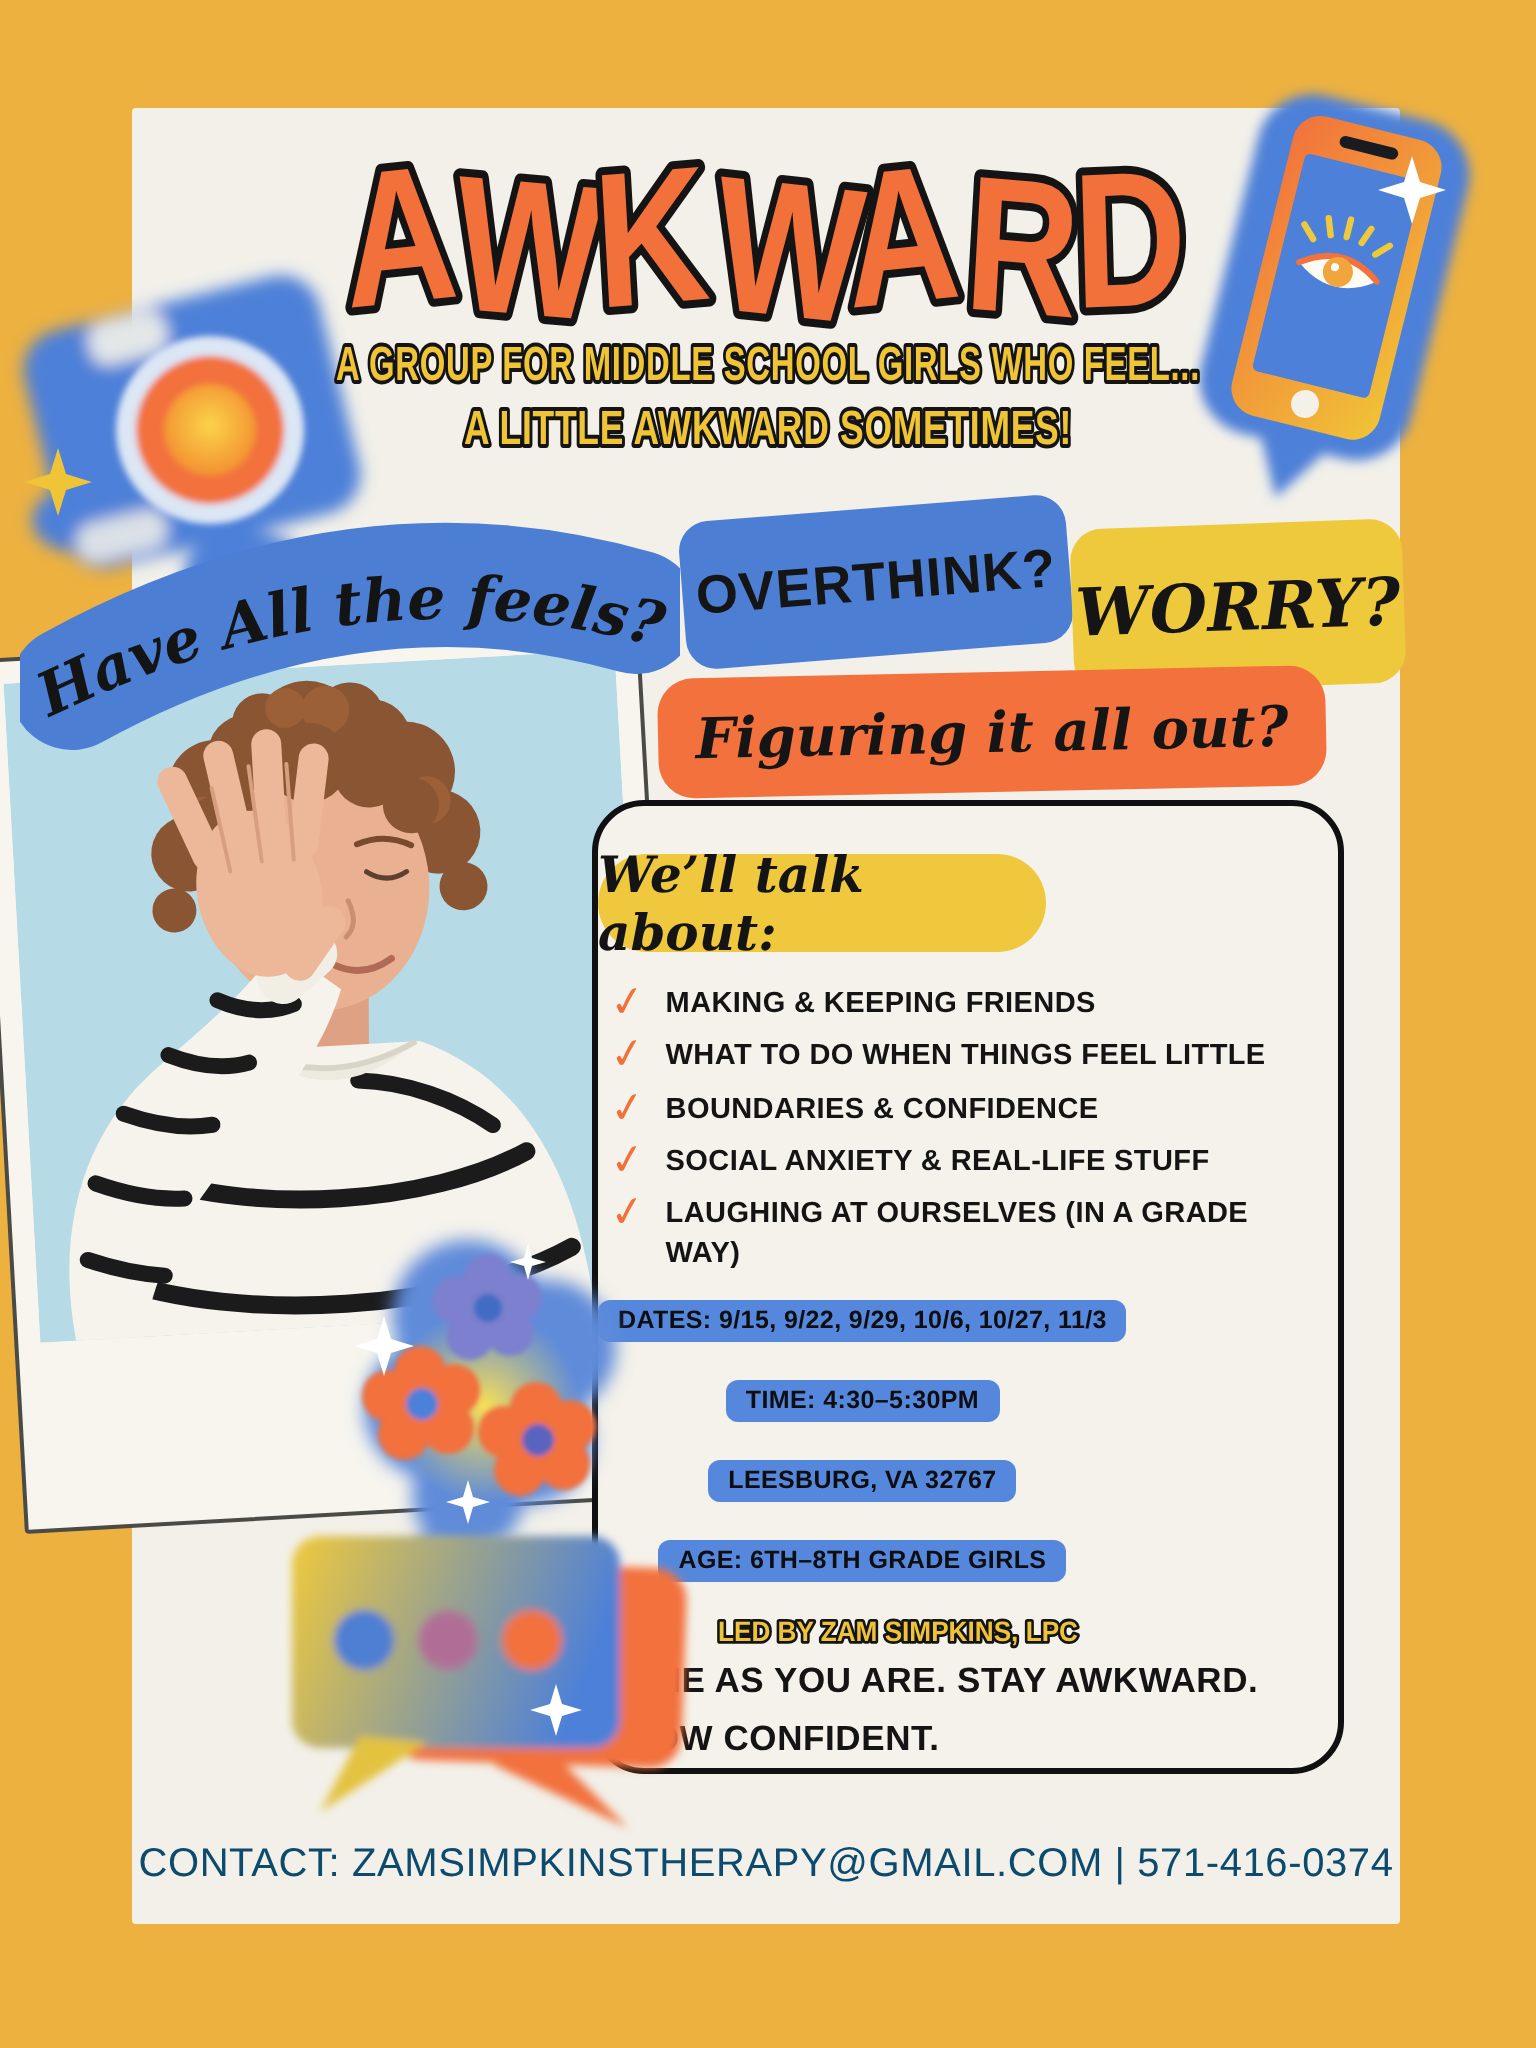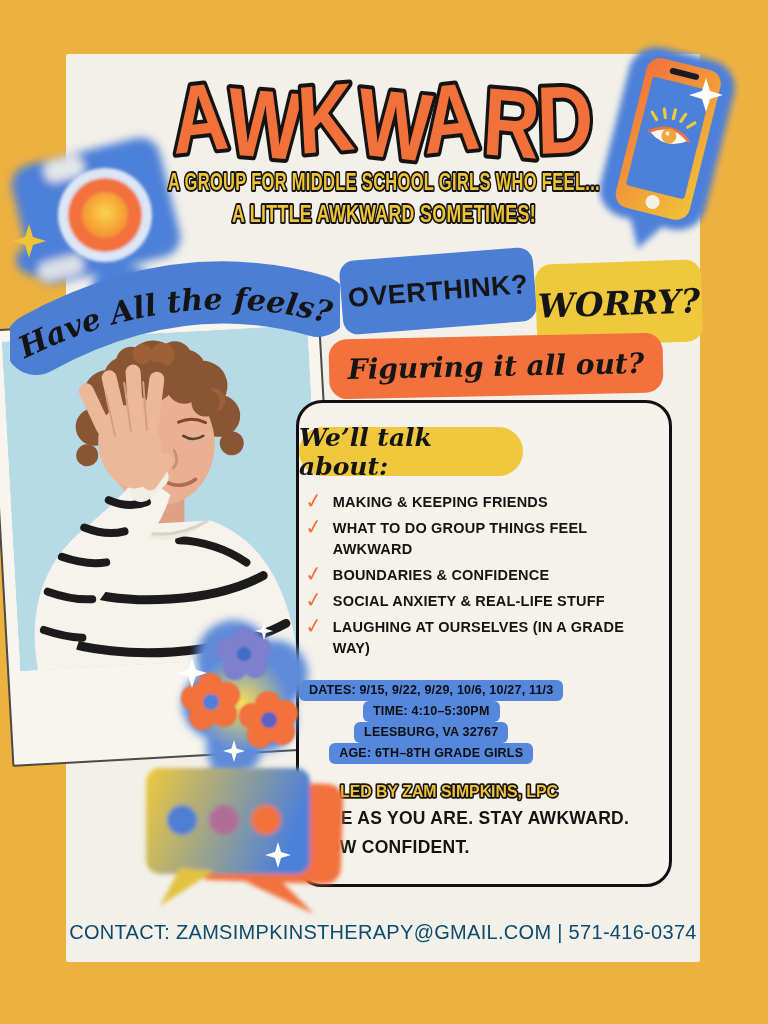--- a/index.html
+++ b/index.html
@@ -36,21 +36,21 @@
         border:3.5px solid #101010;border-radius:26px;z-index:5;box-sizing:border-box;
         display:flex;flex-direction:column;align-items:flex-start;}
   .pill{margin-top:24px;width:224px;height:49px;background:#EFC83D;border-radius:25px;
         display:flex;align-items:center;justify-content:center;
         font-family:"DejaVu Serif",serif;font-style:italic;font-weight:bold;font-size:25px;color:#141414;}
   .topics{list-style:none;margin:16px 0 0 0;padding:0 0 0 6px;width:330px;}
   .topics li{display:flex;align-items:flex-start;gap:10px;margin-bottom:6px;
              font-weight:bold;font-size:14.5px;color:#141414;letter-spacing:.2px;line-height:1.4;}
   .check{font-family:"DejaVu Sans",sans-serif;color:#F2703A;font-weight:bold;font-size:21px;
          line-height:.9;transform:rotate(-8deg);flex:0 0 auto;}
-  .details{margin-top:16px;display:flex;flex-direction:column;align-items:center;gap:0;}
+  .details{margin-top:6px;display:flex;flex-direction:column;align-items:center;gap:19px;}
   .detail-chip{background:#5588DC;border-radius:6px;padding:3px 10px 4px 10px;
                font-weight:bold;font-size:12.5px;color:#0E0E10;letter-spacing:.2px;white-space:nowrap;}
   .ledby-svg{margin-top:14px;}
   .ledby-text{font-family:"Liberation Sans",sans-serif;font-weight:bold;font-size:17px;
               fill:#EFC23B;stroke:#141414;stroke-width:3.4px;paint-order:stroke;stroke-linejoin:round;}
   .tagline{font-weight:bold;font-size:17.5px;color:#141414;letter-spacing:.3px;line-height:1.65;text-align:center;}
 
   
   .camera-deco{position:absolute;left:2px;top:118px;z-index:2;}
   .phone-deco{position:absolute;left:596px;top:34px;z-index:2;}
@@ -227,38 +227,38 @@
     <div class="pill">
       <span>We’ll talk about:</span>
     </div>
     <ul class="topics">
       <li>
           <span class="check">✓</span>
           <span>MAKING &amp; KEEPING FRIENDS</span>
         </li>
       <li>
           <span class="check">✓</span>
-          <span>WHAT TO DO GROUP THINGS FEEL AWKWARD</span>
+          <span>WHAT TO DO WHEN THINGS FEEL LITTLE</span>
         </li>
       <li>
           <span class="check">✓</span>
           <span>BOUNDARIES &amp; CONFIDENCE</span>
         </li>
       <li>
           <span class="check">✓</span>
           <span>SOCIAL ANXIETY &amp; REAL-LIFE STUFF</span>
         </li>
       <li>
           <span class="check">✓</span>
           <span>LAUGHING AT OURSELVES (IN A GRADE WAY)</span>
         </li>
     </ul>
     <div class="details">
       <div class="detail-chip">DATES: 9/15, 9/22, 9/29, 10/6, 10/27, 11/3</div>
-      <div class="detail-chip">TIME: 4:10–5:30PM</div>
+      <div class="detail-chip">TIME: 4:30–5:30PM</div>
       <div class="detail-chip">LEESBURG, VA 32767</div>
       <div class="detail-chip">AGE: 6TH–8TH GRADE GIRLS</div>
     </div>
     <svg class="ledby-svg" width="300" height="26" viewBox="0 0 300 26">
       <text class="ledby-text" x="150" y="19" text-anchor="middle" textLength="218" lengthAdjust="spacingAndGlyphs">LED BY ZAM SIMPKINS, LPC</text>
     </svg>
     <div class="tagline">COME AS YOU ARE. STAY AWKWARD.</div>
     <div class="tagline">GROW CONFIDENT.</div>
   </div>
 

